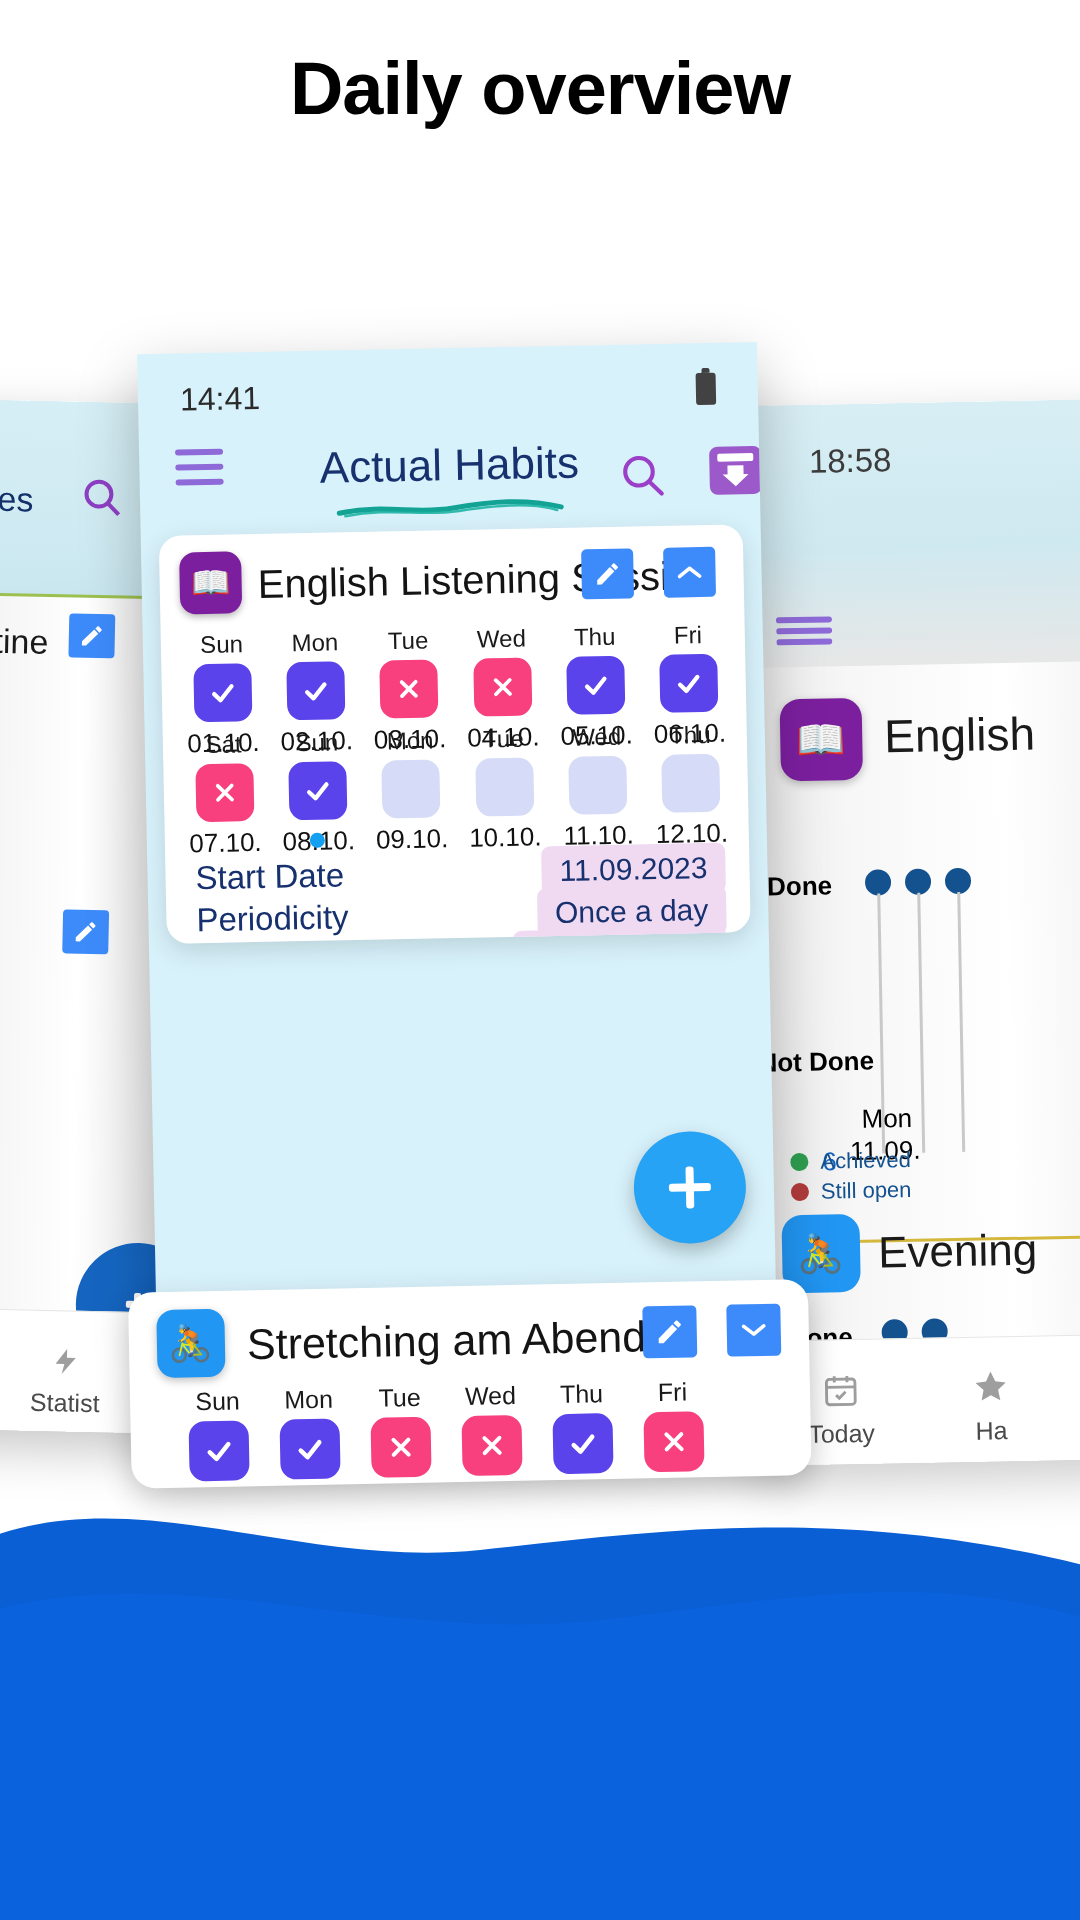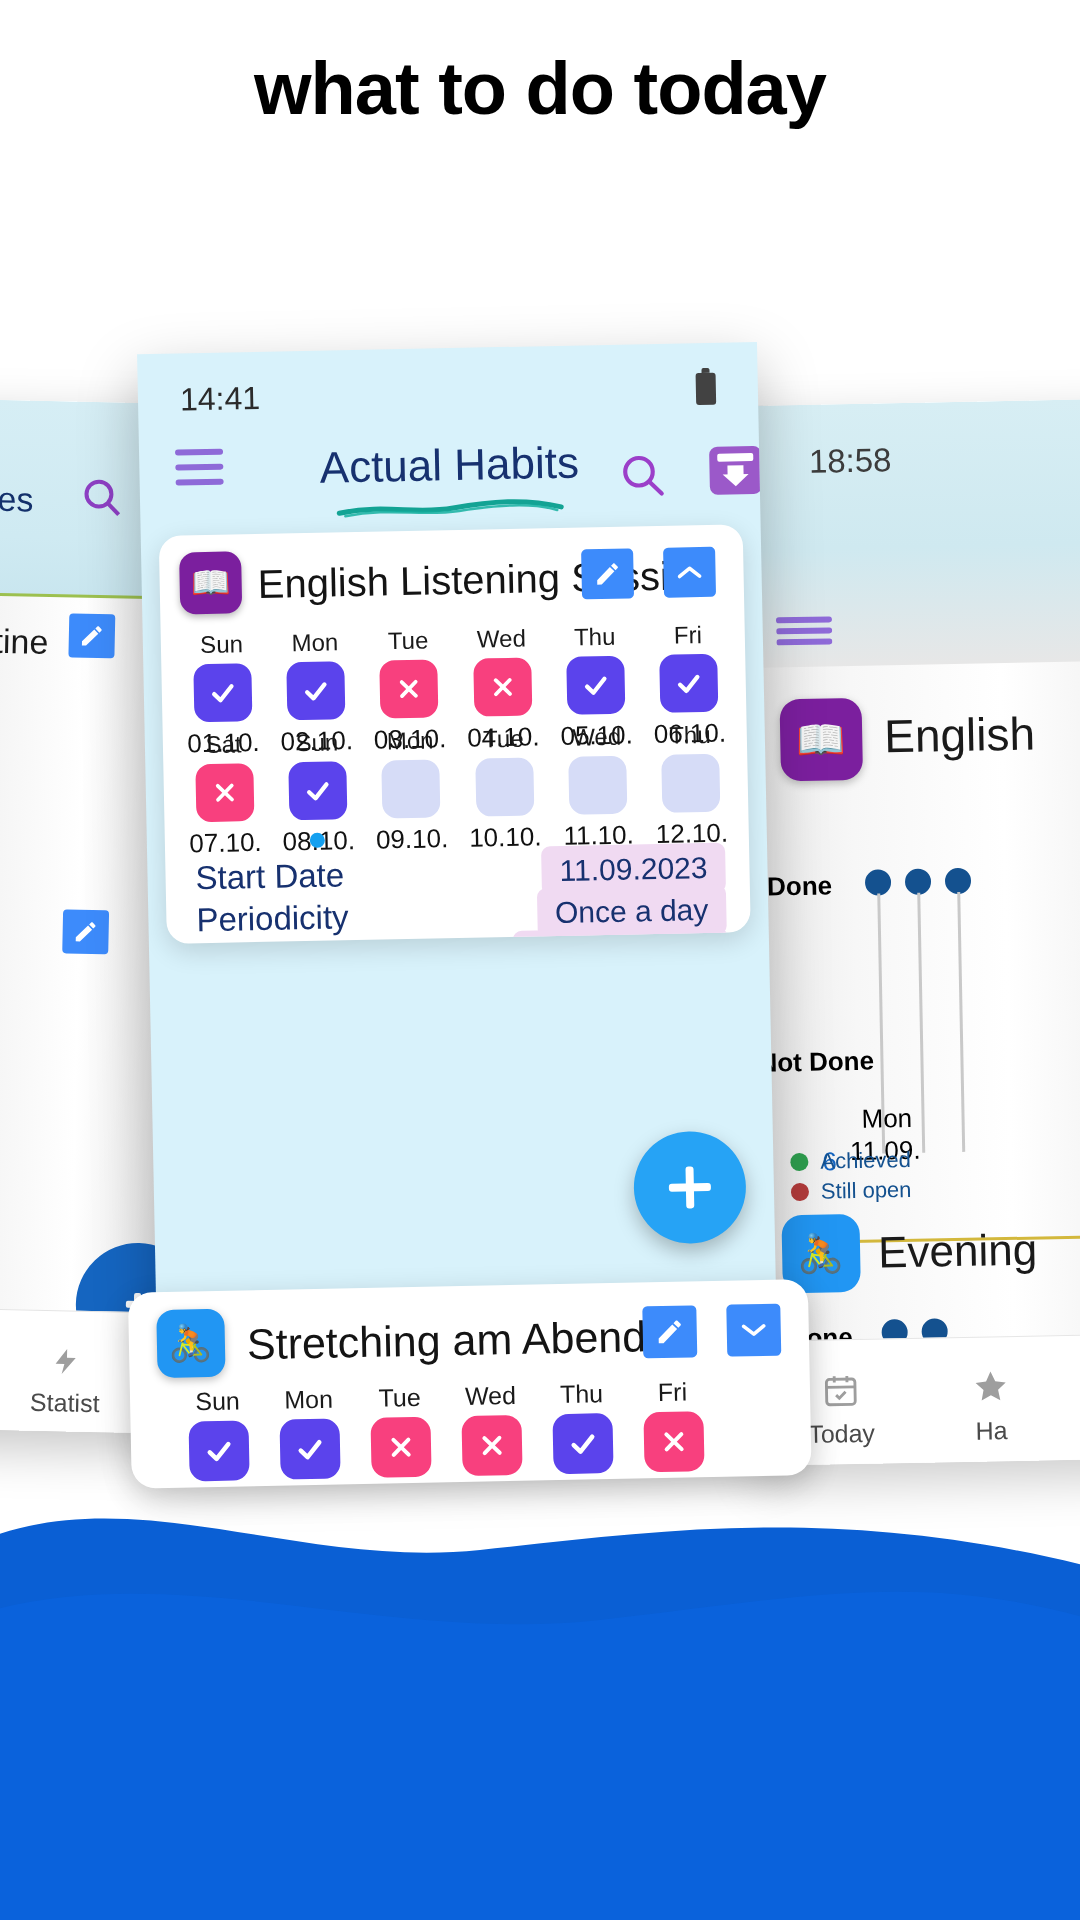--- a/index.html
+++ b/index.html
@@ -230,21 +230,21 @@
     position:absolute;bottom:14px;width:120px;text-align:center;
     font-size:25px;color:#4a4a4a;
   }
   .bnav-item.active{color:#5b43ec;font-weight:bold;}
   .bnav-ico{height:54px;display:flex;align-items:flex-end;justify-content:center;margin-bottom:6px;}
 </style>
 </head>
 <body>
 
 <div class="headline">
-  <span class="l2">what to do today</span>
+  <span>Daily overview</span>
 </div>
 
 <div class="bg-left">
   <div class="bl-head"></div>
   <div class="bl-hair"></div>
   <div class="bl-txt1">nes</div>
   <div class="bl-srch">
     <svg width="46" height="46" viewBox="0 0 24 24" fill="none" stroke="#8e3fc4" stroke-width="2.1">
       <circle cx="10.5" cy="10.5" r="6.5"></circle>
         <line x1="15.5" y1="15.5" x2="21" y2="21"></line>

